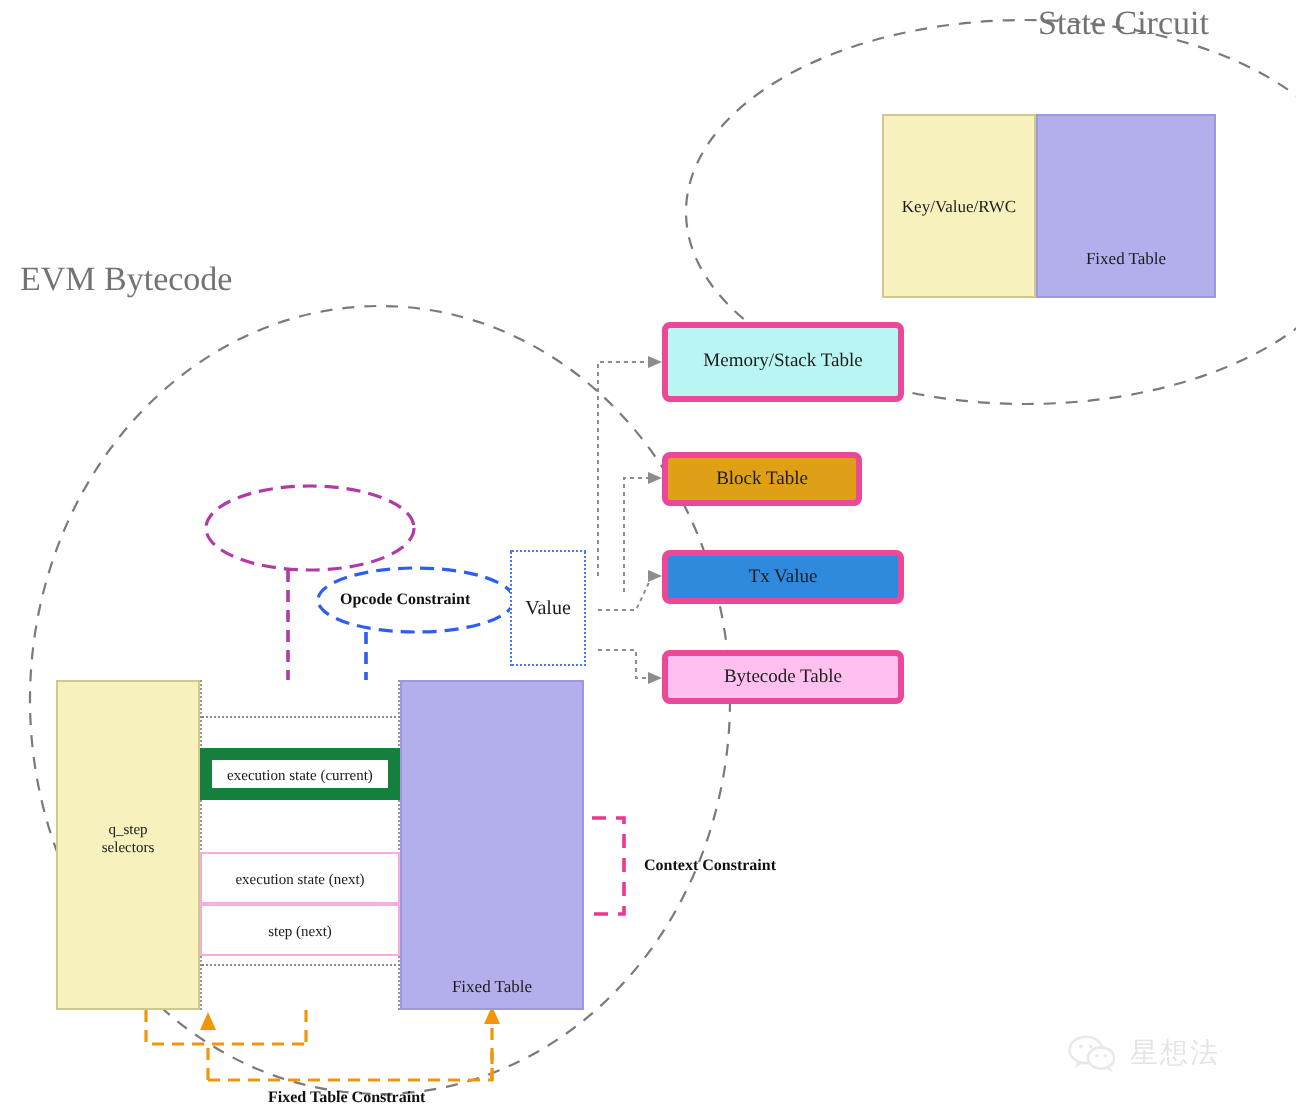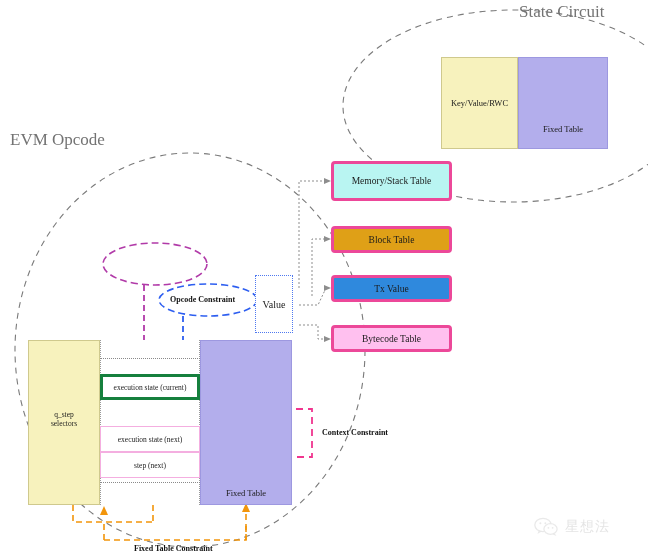--- a/index.html
+++ b/index.html
@@ -59,21 +59,21 @@
 
   .row-cell{
     position:absolute;
     background:#ffffff;
     box-sizing:border-box;
     display:flex;align-items:center;justify-content:center;
     font-size:7.5px;
     color:#1b1b1b;
     white-space:nowrap;
   }
-  .row-blue{border:3px solid #15803d;}
+  .row-blue{border:6px solid #15803d;}
   .row-pink{border:1px solid #f4aee0;}
 
   .qstep-label{
     position:absolute;
     font-size:7.5px;
     color:#1b1b1b;
     text-align:center;
     line-height:1.25;
     white-space:nowrap;
   }
@@ -191,35 +191,35 @@
     </g>
 
     <g fill="#8d8d8d" stroke="#8d8d8d" stroke-width="1">
       <polygon points="292,288 286,285 286,291"></polygon>
       <polygon points="292,296 286,293 286,299"></polygon>
       <polygon points="292,305 286,302 286,308"></polygon>
       <polygon points="292,325 286,322 286,328"></polygon>
     </g>
   </svg>
 
-  <div class="circuit-title abs" style="left:10px;top:130px;">EVM Opcode</div>
+  <div class="circuit-title abs" style="left:10px;top:130px;">EVM Bytecode</div>
 
   <div class="circuit-title abs" style="left:519px;top:2px;">State Circuit</div>
 
   <div class="sc-yellow" style="left:441px;top:57px;width:77px;height:92px;">
     <span>Key/Value/RWC</span>
   </div>
   <div class="sc-purple" style="left:518px;top:57px;width:90px;height:92px;">
     <span>Fixed Table</span>
   </div>
 
   <div class="rtable" style="left:331px;top:161px;width:121px;height:40px;background:#b9f5f2;">
     <span>Memory/Stack Table</span>
   </div>
-  <div class="rtable" style="left:331px;top:226px;width:121px;height:27px;background:#dfa017;">
+  <div class="rtable" style="left:331px;top:226px;width:100px;height:27px;background:#dfa017;">
     <span>Block Table</span>
   </div>
   <div class="rtable" style="left:331px;top:275px;width:121px;height:27px;background:#2f89dd;">
     <span>Tx Value</span>
   </div>
   <div class="rtable" style="left:331px;top:325px;width:121px;height:27px;background:#ffc0ef;">
     <span>Bytecode Table</span>
   </div>
 
   <div class="lookup-box" style="left:255px;top:275px;width:38px;height:58px;">

